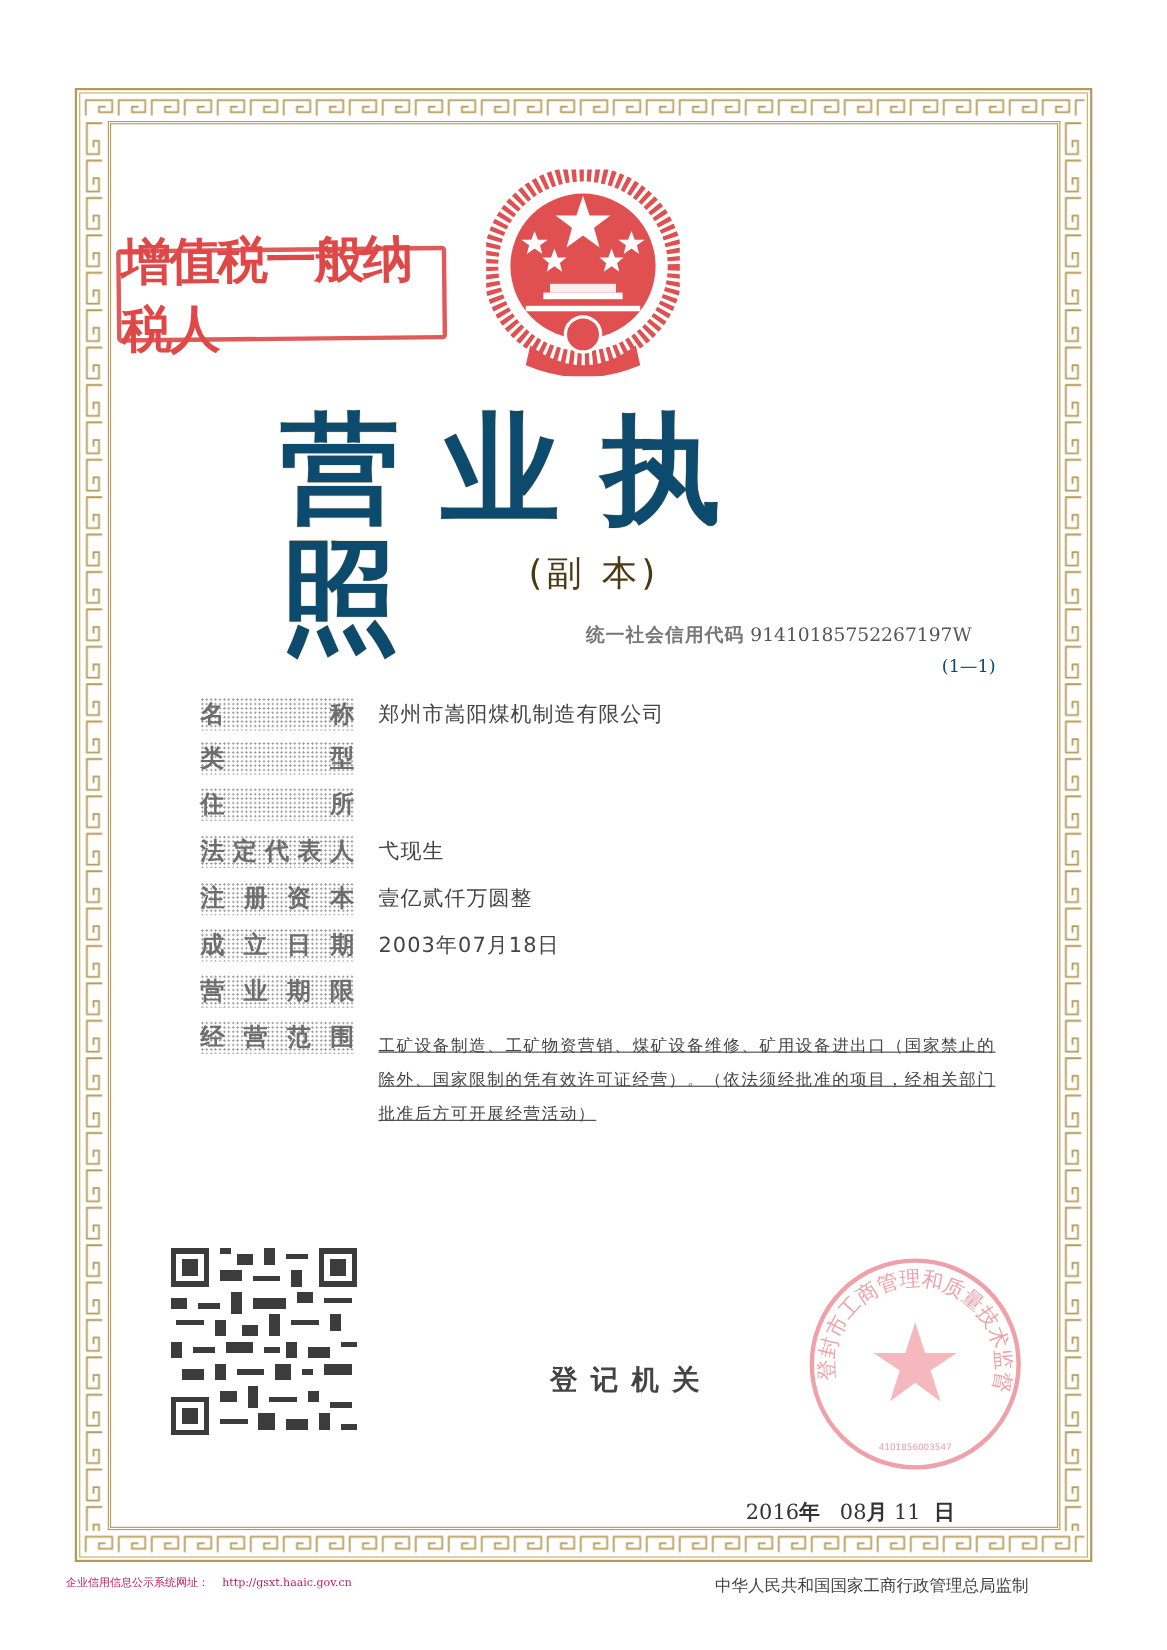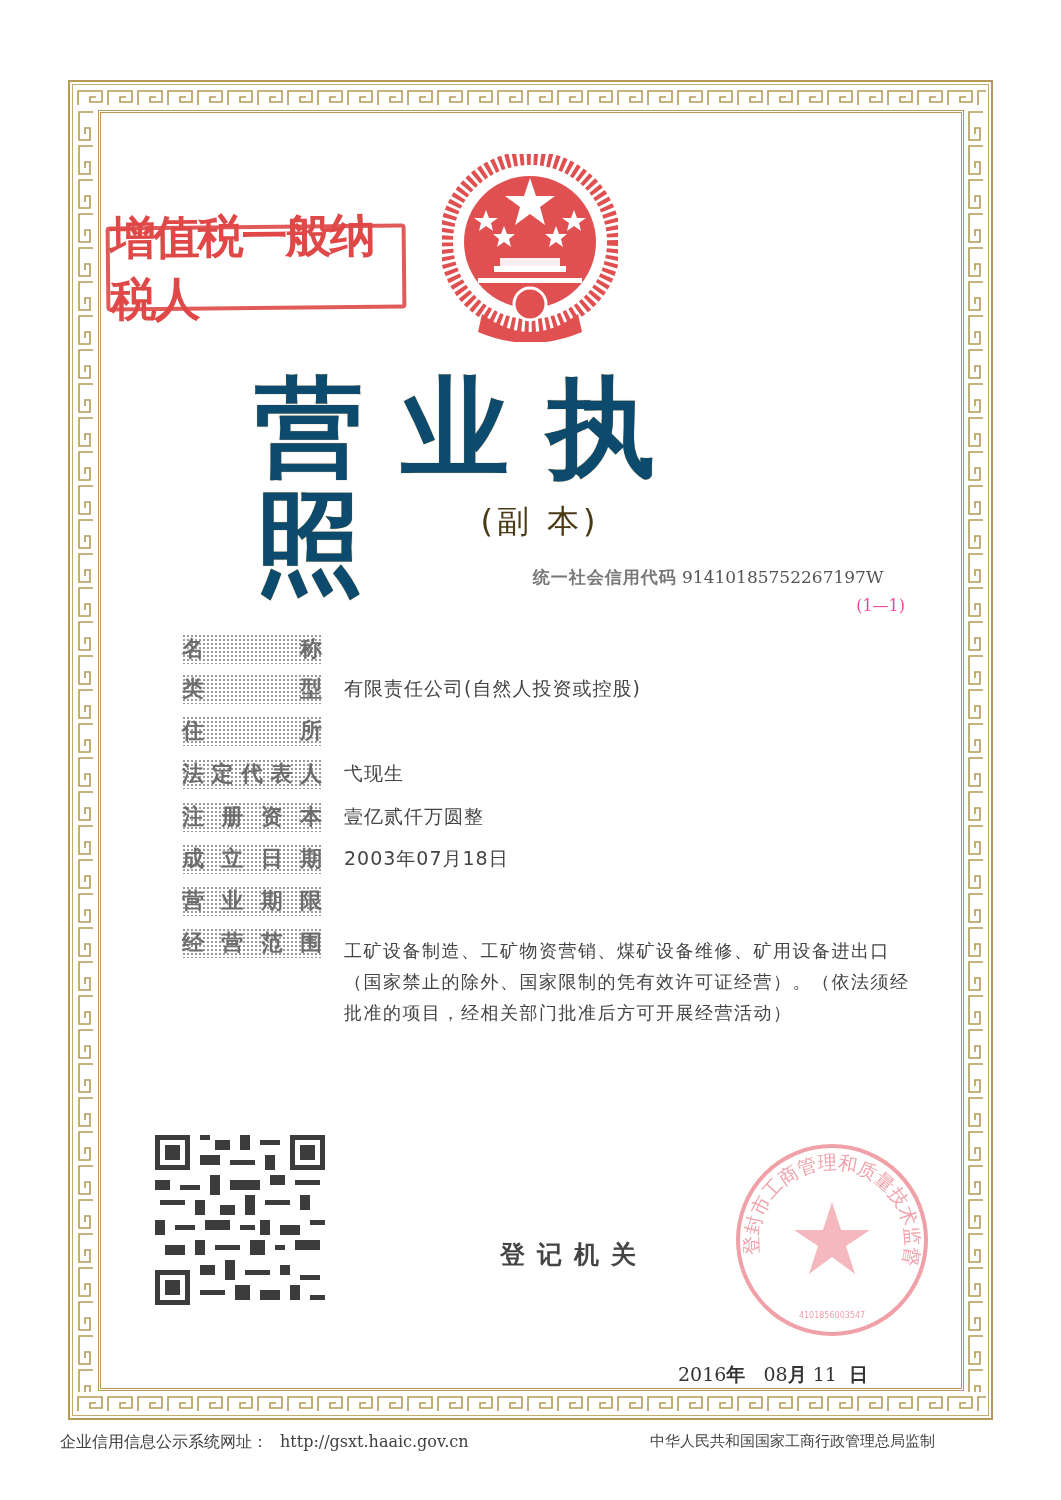--- a/index.html
+++ b/index.html
@@ -11,32 +11,32 @@
   .frame-inner{left:98px;top:110px;width:866px;height:1281px;border:3px double #b59a55;box-sizing:border-box;}
   .key-band{position:absolute;}
   .key-band svg{display:block;}
   
   .vat-stamp{left:106px;top:225px;width:300px;height:85px;border:4px solid #e05a5a;border-radius:4px;box-sizing:border-box;color:#e04848;font-family:"DejaVu Sans","Liberation Sans",sans-serif;font-size:46px;font-weight:bold;display:flex;align-items:center;justify-content:center;letter-spacing:-2px;transform:rotate(-0.6deg);}
   .emblem{left:442px;top:154px;width:176px;height:188px;}
   .title{left:255px;top:370px;width:560px;height:115px;font-family:"DejaVu Sans","Liberation Sans",sans-serif;font-weight:bold;font-size:108px;color:#0c4a6e;letter-spacing:38px;line-height:115px;text-shadow:0 0 1px #8a6a20;}
   .subtitle{left:460px;top:500px;width:160px;font-family:"DejaVu Sans","Liberation Sans",sans-serif;font-size:32px;color:#4a3a14;text-align:center;letter-spacing:4px;}
   .credit{left:508px;top:566px;width:400px;text-align:center;font-size:17px;color:#555;white-space:nowrap;}
   .credit .lbl{font-family:"DejaVu Sans","Liberation Sans",sans-serif;color:#777;font-weight:bold;letter-spacing:1px;}
-  .copyno{left:800px;top:596px;width:105px;text-align:right;font-size:16px;color:#ec4899;}
+  .copyno{left:800px;top:596px;width:105px;text-align:right;font-size:16px;color:#0c4a6e;}
   .row{position:absolute;left:182px;height:38px;display:flex;align-items:center;}
   .row .lbl{width:140px;height:30px;display:flex;justify-content:space-between;align-items:center;font-family:"DejaVu Sans","Liberation Sans",sans-serif;font-weight:bold;font-size:22px;color:#6d6d6d;
     background-image:radial-gradient(#9a9a9a 0.8px,transparent 0.9px);background-size:4px 4px;}
   .row .val{margin-left:22px;font-family:"DejaVu Sans","Liberation Sans",sans-serif;font-size:19px;color:#444;white-space:nowrap;letter-spacing:1px;}
-  .scope-val{left:344px;top:935px;width:570px;font-family:"DejaVu Sans","Liberation Sans",sans-serif;font-size:18px;line-height:31px;color:#444;letter-spacing:1.5px;}
+  .scope-val{left:344px;top:935px;width:570px;font-family:"DejaVu Sans","Liberation Sans",sans-serif;font-size:15px;line-height:31px;color:#444;letter-spacing:1.5px;text-decoration:underline;}
   .qr{left:150px;top:1130px;width:180px;height:180px;}
   .authority{left:500px;top:1238px;font-family:Liberation Sans, sans-serif;font-size:25px;font-weight:bold;color:#444;letter-spacing:12px;}
   .seal{left:732px;top:1140px;width:200px;height:200px;}
   .date{left:678px;top:1327px;font-size:19px;color:#333;white-space:nowrap;margin-top:35px;}
   .date b{font-family:"DejaVu Sans","Liberation Sans",sans-serif;font-weight:bold;}
-  .footer-l{left:60px;top:1432px;font-size:16px;color:#404040;font-family:"DejaVu Sans","Liberation Sans",sans-serif;white-space:nowrap;}
+  .footer-l{left:60px;top:1432px;font-size:10px;color:#be185d;font-family:"DejaVu Sans","Liberation Sans",sans-serif;white-space:nowrap;}
   .footer-l .url{font-family:"DejaVu Serif","Liberation Serif",serif;margin-left:12px;}
   .footer-r{left:650px;top:1432px;font-size:15px;color:#444;font-family:"DejaVu Sans","Liberation Sans",sans-serif;white-space:nowrap;}
 </style>
 </head>
 <body>
 
 <div class="abs frame-outer"></div>
 <div class="abs frame-outer2"></div>
 <div class="abs frame-inner"></div>
 
@@ -97,27 +97,27 @@
   <span class="lbl">统一社会信用代码</span>
   <span>91410185752267197W</span>
 </div>
 <div class="abs copyno">(1—1)</div>
 
 <div class="row" style="top:630px;">
   <div class="lbl">
       <span>名</span>
       <span>称</span>
     </div>
+  <div class="val">郑州市嵩阳煤机制造有限公司</div>
 </div>
 <div class="row" style="top:670px;">
   <div class="lbl">
       <span>类</span>
       <span>型</span>
     </div>
-  <div class="val">有限责任公司(自然人投资或控股)</div>
 </div>
 <div class="row" style="top:712px;">
   <div class="lbl">
       <span>住</span>
       <span>所</span>
     </div>
 </div>
 <div class="row" style="top:755px;">
   <div class="lbl">
       <span>法</span>

